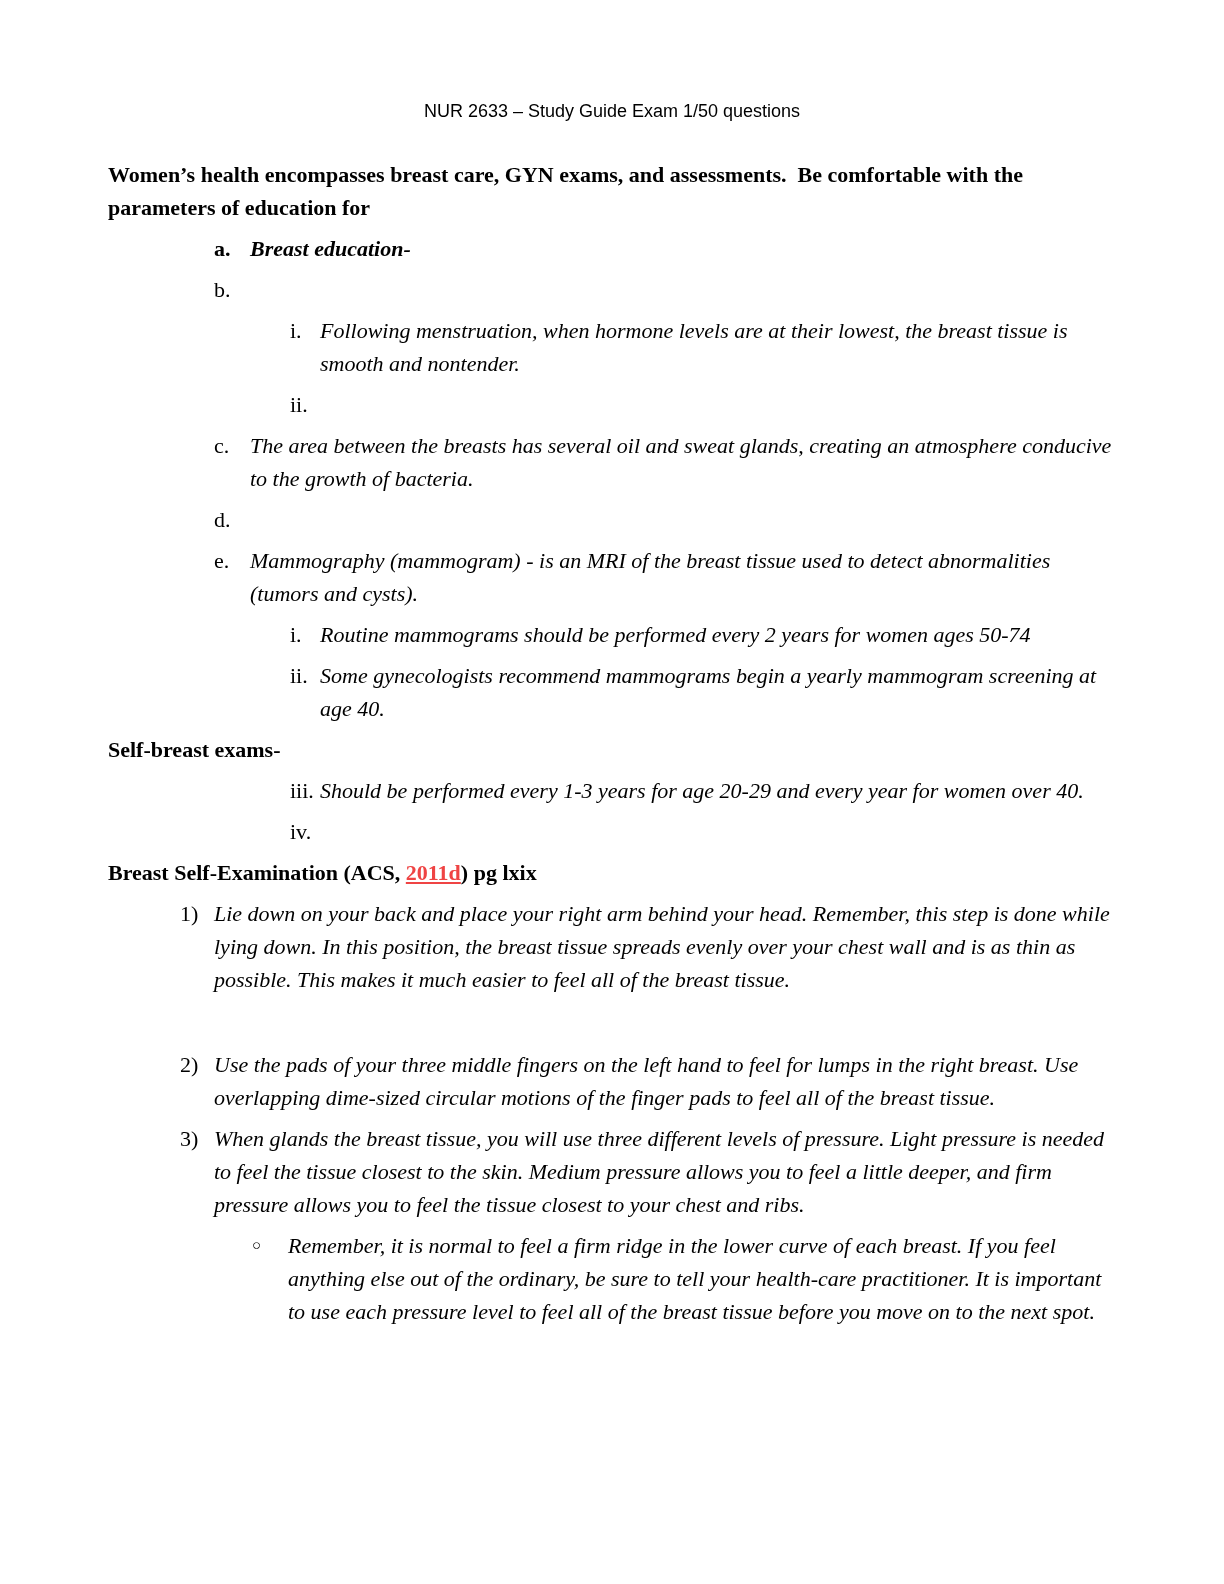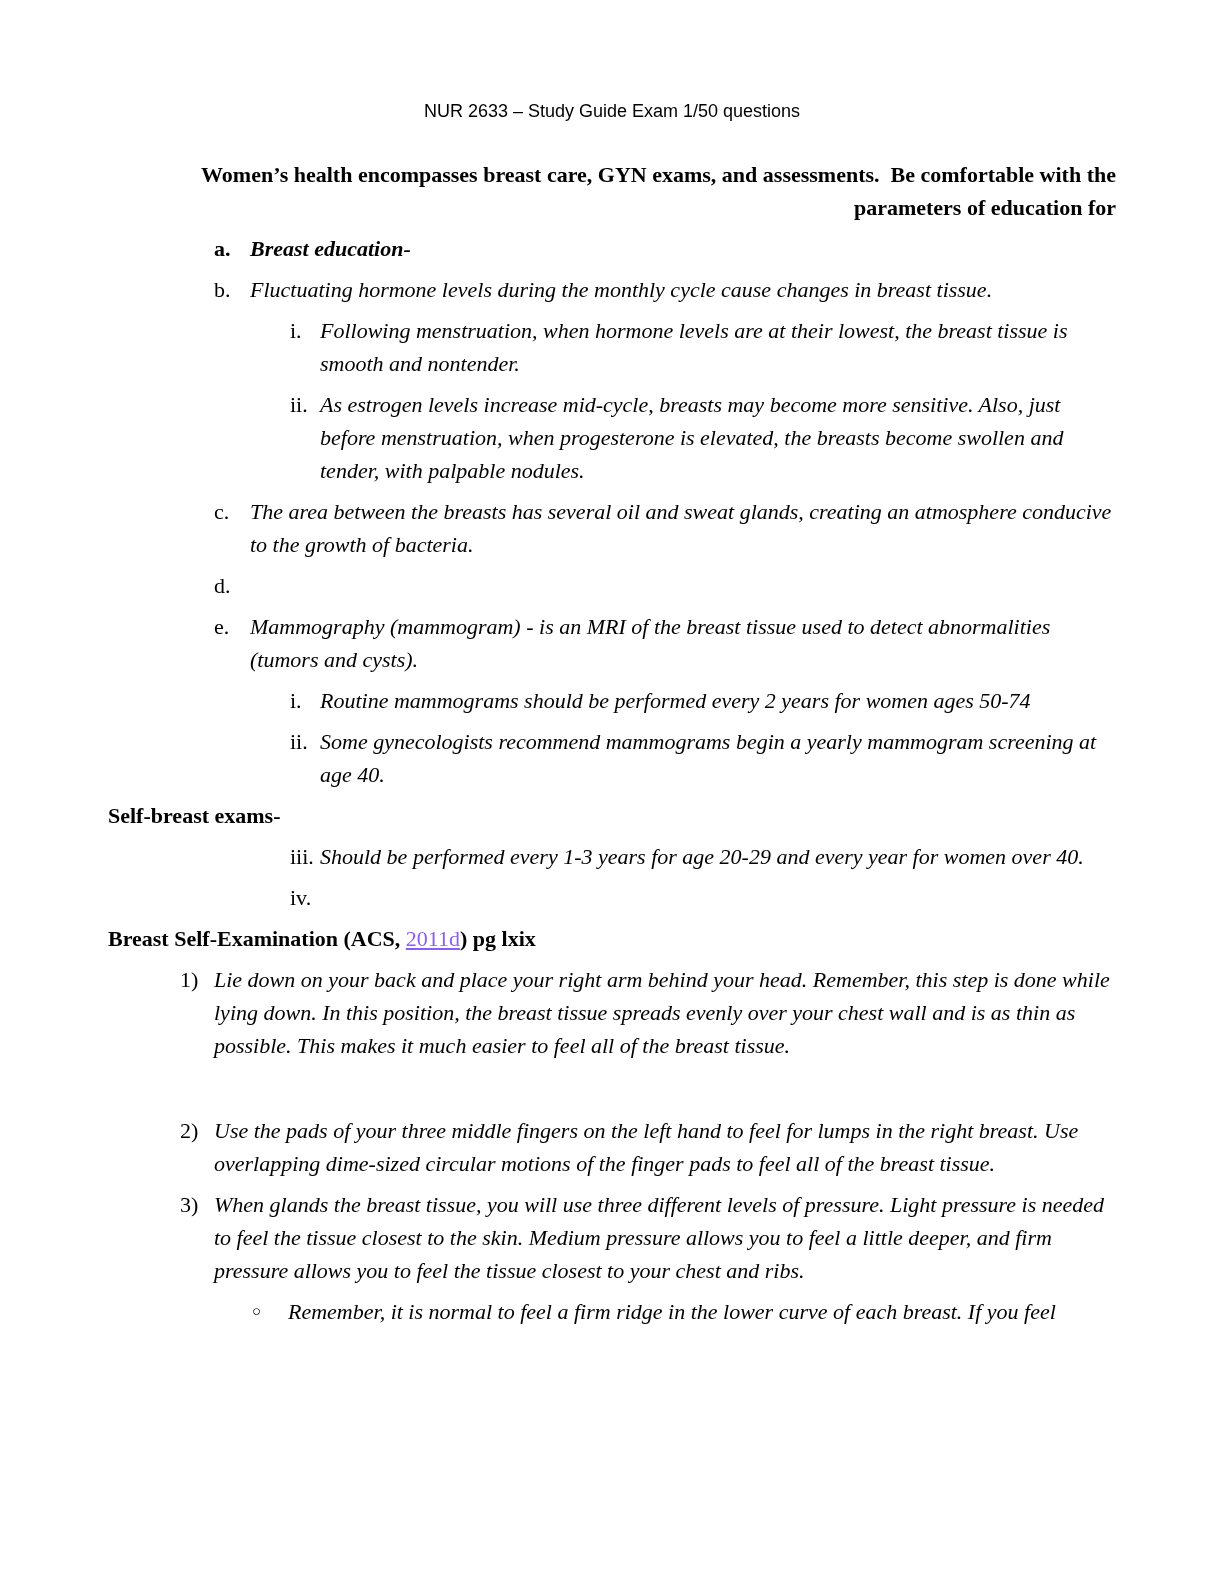--- a/index.html
+++ b/index.html
@@ -23,21 +23,20 @@
   .doc-title {
     font-family: "Liberation Sans", "DejaVu Sans", sans-serif;
     font-size: 18px;
     line-height: 22px;
     text-align: center;
     margin-bottom: 36px;
   }
   .para {
     white-space: pre-wrap;
     margin: 0 0 8px 0;
-    text-align: right;
   }
   .bold { font-weight: bold; }
   .heading {
     font-weight: bold;
     margin: 8px 0 8px 0;
   }
   .item {
     display: flex;
     align-items: flex-start;
     margin-top: 8px;
@@ -57,54 +56,52 @@
   .lvl2 { padding-left: 182px; }
   .lvl2 .m { width: 30px; }
   
   .num { padding-left: 72px; }
   .num .m { width: 34px; }
   
   .bullet { padding-left: 144px; }
   .bullet .m { width: 36px; font-size: 15px; line-height: 33px; }
   .spacer { height: 44px; }
   a.link {
-    color: #8b5cf6;
+    color: #ef4444;
     text-decoration: underline;
-    font-weight: normal;
+    font-weight: bold;
     cursor: pointer;
     text-align: center;
   }
 </style>
 </head>
 <body>
 
 <div class="page">
 
   <div class="doc-title">NUR 2633 – Study Guide Exam 1/50 questions</div>
 
   <p class="para bold">Women’s health encompasses breast care, GYN exams, and assessments.  Be comfortable with the parameters of education for</p>
 
   <div class="item lvl1 bold">
     <span class="m">a.</span>
     <span class="t">Breast education-</span>
   </div>
 
   <div class="item lvl1">
     <span class="m">b.</span>
-    <span class="t">Fluctuating hormone levels during the monthly cycle cause changes in breast tissue.</span>
   </div>
 
   <div class="item lvl2">
     <span class="m">i.</span>
     <span class="t">Following menstruation, when hormone levels are at their lowest, the breast tissue is smooth and nontender.</span>
   </div>
 
   <div class="item lvl2">
     <span class="m">ii.</span>
-    <span class="t">As estrogen levels increase mid-cycle, breasts may become more sensitive. Also, just before menstruation, when progesterone is elevated, the breasts become swollen and tender, with palpable nodules.</span>
   </div>
 
   <div class="item lvl1">
     <span class="m">c.</span>
     <span class="t">The area between the breasts has several oil and sweat glands, creating an atmosphere conducive to the growth of bacteria.</span>
   </div>
 
   <div class="item lvl1">
     <span class="m">d.</span>
   </div>

